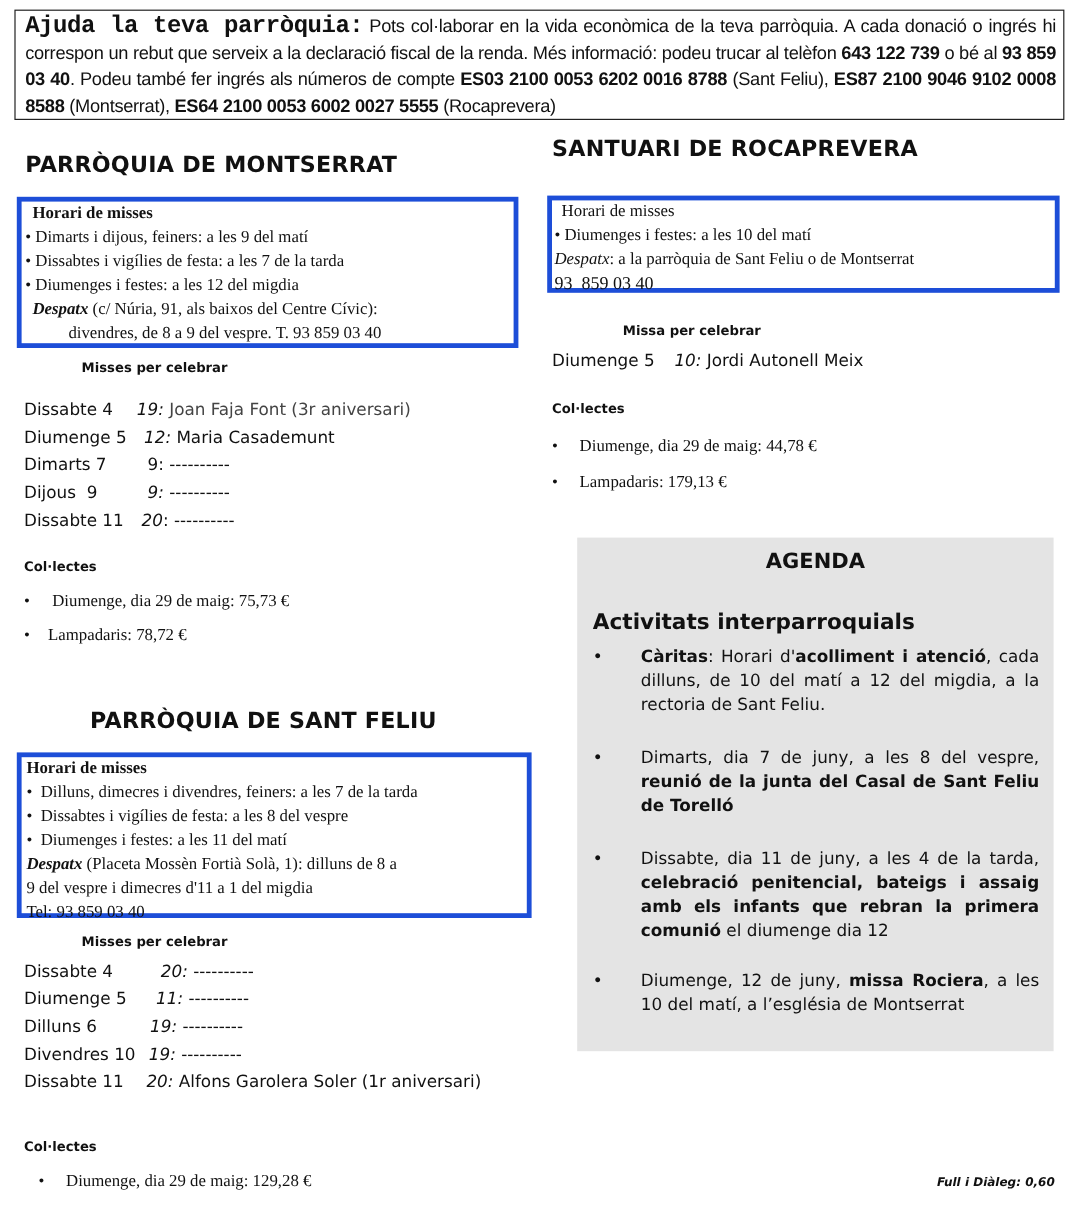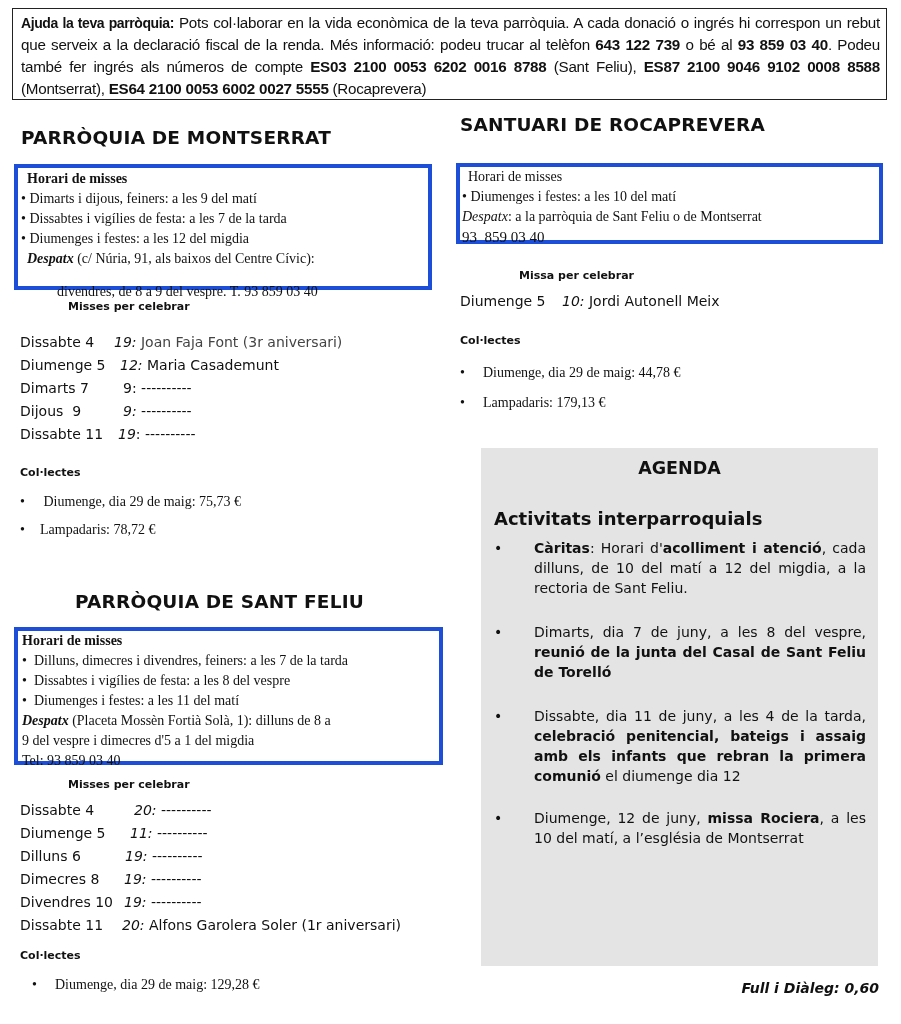--- a/index.html
+++ b/index.html
@@ -1,83 +1,82 @@
 <!DOCTYPE html>
 <html><head>
 <meta charset="utf-8">
 <style>
   html, body { margin: 0; padding: 0; background: #ffffff; }
   body { width: 901px; height: 1024px; position: relative; overflow: hidden; color: #111; font-family: "DejaVu Sans", sans-serif; }
   .abs { position: absolute; }
   
   #banner { left: 12px; top: 8px; width: 875px; height: 92px; border: 1.5px solid #222; box-sizing: border-box; padding: 3px 6px 0 8px; font-family: "Liberation Sans", sans-serif; font-size: 15.2px; line-height: 22px; letter-spacing: -0.25px; text-align: justify; }
-  #banner .lead { font-family: Liberation Sans, sans-serif; font-weight: bold; font-size: 14px; letter-spacing: -0.4px; }
+  #banner .lead { font-family: Liberation Mono, monospace; font-weight: bold; font-size: 20px; letter-spacing: -0.4px; }
   #banner b { font-weight: bold; }
   .h-parish { font-size: 18.5px; font-weight: bold; letter-spacing: 0.2px; }
   .box { border: 4px solid #1d4ed8; box-sizing: border-box; font-size: 14px; line-height: 20px; font-family: Liberation Serif, serif; }
   .box .t { font-weight: bold; }
   .sub { font-weight: bold; font-size: 11px; }
   .row { font-size: 14px; line-height: 23px; white-space: nowrap; }
   .row i { font-style: italic; }
   .bul { font-size: 14px; line-height: 28px; white-space: nowrap; font-family: Liberation Serif, serif; }
   .bul .dot { display: inline-block; width: 20px; }
-  #agenda { left: 481px; top: 448px; width: 397px; height: 518px; background: #e4e4e4; }
+  #agenda { left: 481px; top: 448px; width: 397px; height: 428px; background: #e4e4e4; }
   #agenda .ttl { position: absolute; left: 0; right: 0; top: 10px; text-align: center; font-weight: bold; font-size: 17.5px; }
   #agenda .act { position: absolute; left: 13px; top: 60px; font-weight: bold; font-size: 18px; }
   #agenda .item { position: absolute; left: 13px; width: 372px; font-size: 14px; line-height: 20px; }
   #agenda .item .dot { position: absolute; left: 0; top: 0; }
   #agenda .item .txt { margin-left: 40px; text-align: justify; }
-  #footer-price { right: 22px; top: 980px; font-family: "DejaVu Sans", sans-serif; font-size: 14px; font-weight: bold; font-style: italic; }
+  #footer-price { right: 22px; top: 980px; font-family: "DejaVu Sans", sans-serif; font-size: 10px; font-weight: bold; font-style: italic; }
 </style>
 </head>
 <body>
 
 <div id="banner" class="abs">
   <span class="lead">Ajuda la teva parròquia:</span><span> Pots col·laborar en la vida econòmica de la teva parròquia. A cada donació o ingrés hi correspon un rebut que serveix a la declaració fiscal de la renda. Més informació: podeu trucar al telèfon </span><b>643 122 739</b><span> o bé al </span><b>93 859 03 40</b><span>. Podeu també fer ingrés als números de compte </span><b>ES03 2100 0053 6202 0016 8788</b><span> (Sant Feliu), </span><b>ES87 2100 9046 9102 0008 8588</b><span> (Montserrat), </span><b>ES64 2100 0053 6002 0027 5555</b><span> (Rocaprevera)</span>
 </div>
 
 <div class="abs h-parish" style="left:21px; top:127px;">PARRÒQUIA DE MONTSERRAT</div>
 <div class="abs box" style="left:14px; top:164px; width:418px; height:126px; padding:1px 0 0 3px;">
   <div class="t" style="padding-left:6px;">Horari de misses</div>
   <div>• Dimarts i dijous, feiners: a les 9 del matí</div>
   <div>• Dissabtes i vigílies de festa: a les 7 de la tarda</div>
   <div>• Diumenges i festes: a les 12 del migdia</div>
   <div style="padding-left:6px;"><b><i>Despatx</i></b><span> (c/ Núria, 91, als baixos del Centre Cívic):</span></div>
-  <div style="padding-left:36px;margin-top:13px;">divendres, de 8 a 9 del vespre. T. 93 859 03 40</div>
+  <div style="padding-left:36px;">divendres, de 8 a 9 del vespre. T. 93 859 03 40</div>
 </div>
 <div class="abs sub" style="left:68px; top:300px;">Misses per celebrar</div>
 <div class="abs" style="left:20px; top:331px;">
   <div class="row"><span style="display:inline-block;width:94px">Dissabte 4</span><i>19:</i><span style="color:#444"> Joan Faja Font (3r aniversari)</span></div>
   <div class="row"><span style="display:inline-block;width:100px">Diumenge 5</span><i>12:</i><span> Maria Casademunt</span></div>
   <div class="row"><span style="display:inline-block;width:103px">Dimarts 7</span><span>9:</span><span> ----------</span></div>
   <div class="row"><span style="display:inline-block;width:103px;white-space:pre">Dijous  9</span><i>9:</i><span> ----------</span></div>
-  <div class="row"><span style="display:inline-block;width:98px">Dissabte 11</span><i>19</i><span>: ----------</span></div>
+  <div class="row"><span style="display:inline-block;width:98px">Dissabte 11</span><i>20</i><span>: ----------</span></div>
 </div>
 <div class="abs sub" style="left:20px; top:466px;">Col·lectes</div>
 <div class="abs" style="left:20px; top:488px;">
   <div class="bul"><span class="dot">•</span><span style="white-space:pre"> Diumenge, dia 29 de maig: 75,73 €</span></div>
   <div class="bul"><span class="dot">•</span><span>Lampadaris: 78,72 €</span></div>
 </div>
 
 <div class="abs h-parish" style="left:75px; top:591px;">PARRÒQUIA DE SANT FELIU</div>
 <div class="abs box" style="left:14px; top:627px; width:429px; height:138px; padding:0 0 0 4px;">
   <div class="t">Horari de misses</div>
   <div style="white-space:pre">•  Dilluns, dimecres i divendres, feiners: a les 7 de la tarda</div>
   <div style="white-space:pre">•  Dissabtes i vigílies de festa: a les 8 del vespre</div>
   <div style="white-space:pre">•  Diumenges i festes: a les 11 del matí</div>
   <div><b><i>Despatx</i></b><span> (Placeta Mossèn Fortià Solà, 1): dilluns de 8 a</span></div>
-  <div>9 del vespre i dimecres d'5 a 1 del migdia</div>
+  <div>9 del vespre i dimecres d'11 a 1 del migdia</div>
   <div>Tel: 93 859 03 40</div>
 </div>
 <div class="abs sub" style="left:68px; top:778px;">Misses per celebrar</div>
 <div class="abs" style="left:20px; top:799px;">
   <div class="row"><span style="display:inline-block;width:114px">Dissabte 4</span><i>20:</i><span> ----------</span></div>
   <div class="row"><span style="display:inline-block;width:110px">Diumenge 5</span><i>11:</i><span> ----------</span></div>
   <div class="row"><span style="display:inline-block;width:105px">Dilluns 6</span><i>19:</i><span> ----------</span></div>
-  <div class="row"><span style="display:inline-block;width:104px">Dimecres 8</span><i>19:</i><span> ----------</span></div>
   <div class="row"><span style="display:inline-block;width:104px">Divendres 10</span><i>19:</i><span> ----------</span></div>
   <div class="row"><span style="display:inline-block;width:102px">Dissabte 11</span><i>20:</i><span> Alfons Garolera Soler (1r aniversari)</span></div>
 </div>
 <div class="abs sub" style="left:20px; top:949px;">Col·lectes</div>
 <div class="abs" style="left:32px; top:971px;">
   <div class="bul"><span class="dot" style="width:23px">•</span><span>Diumenge, dia 29 de maig: 129,28 €</span></div>
 </div>
 
 <div class="abs h-parish" style="left:460px; top:114px;">SANTUARI DE ROCAPREVERA</div>
 <div class="abs box" style="left:456px; top:163px; width:427px; height:81px; padding:0 0 0 2px;">

